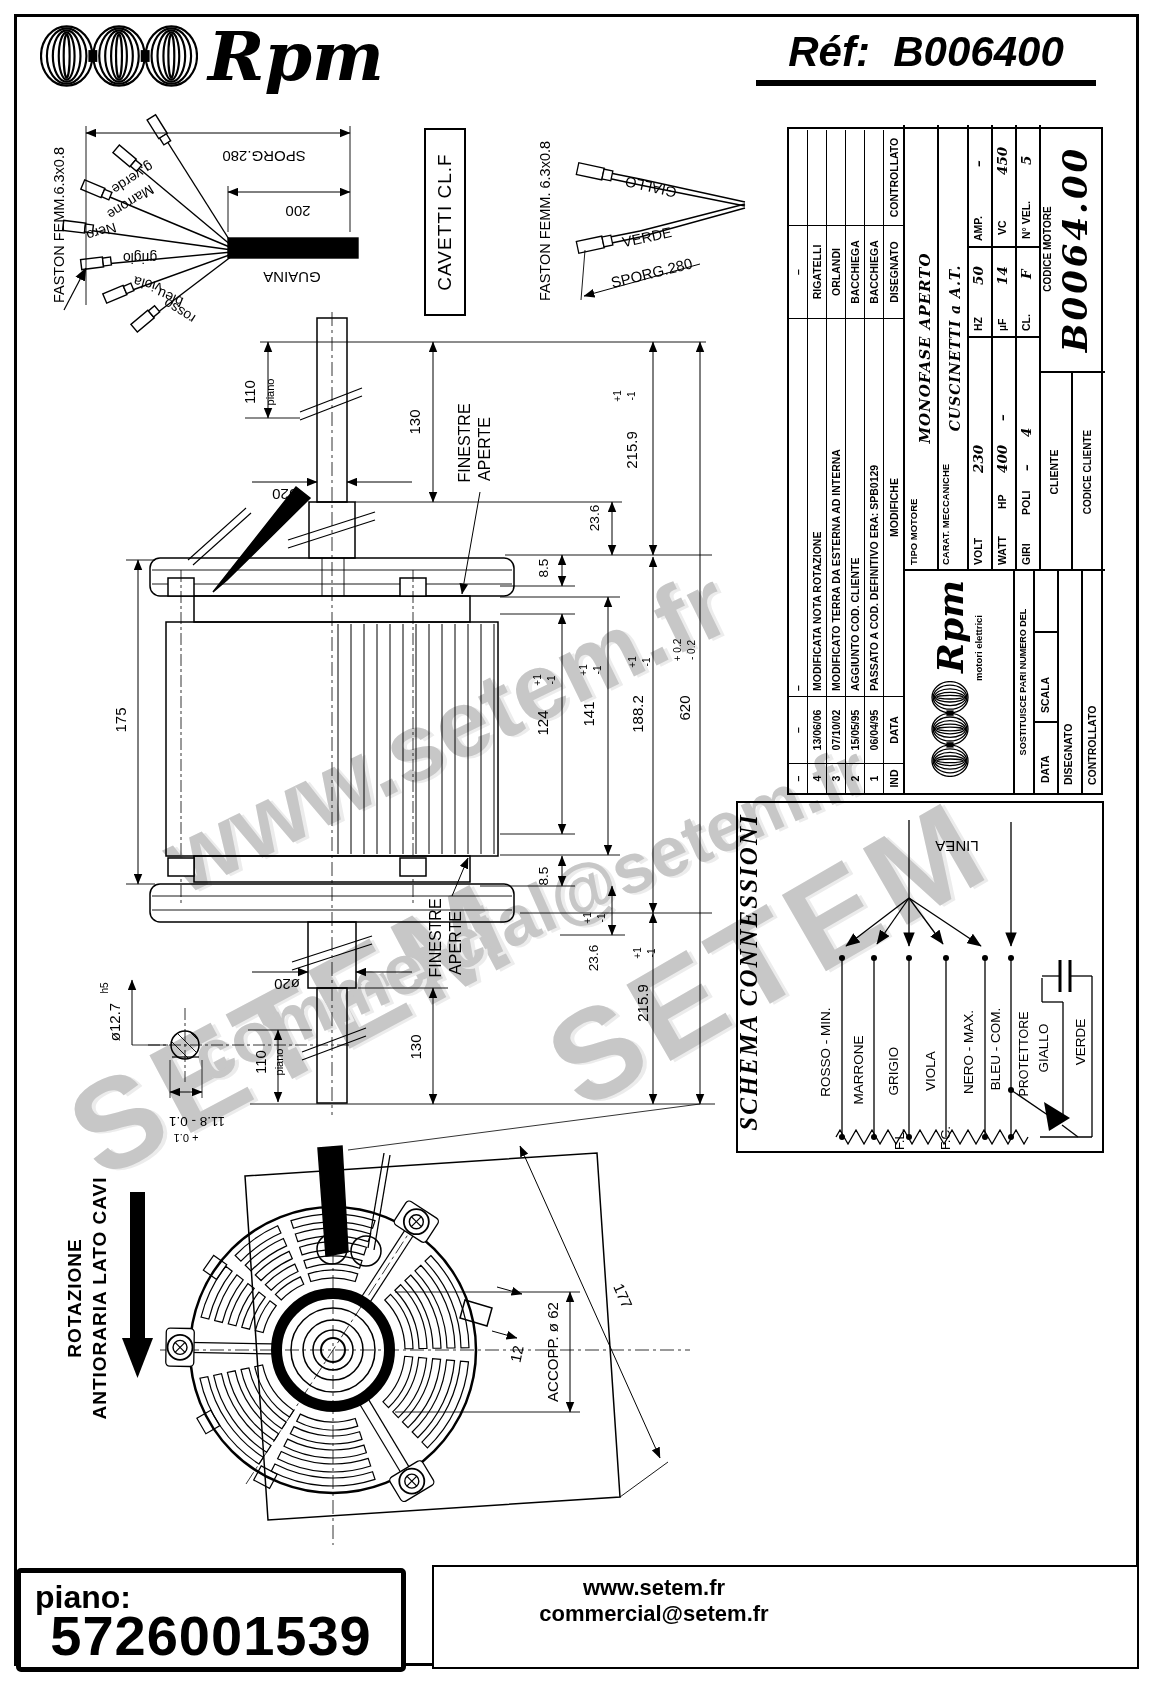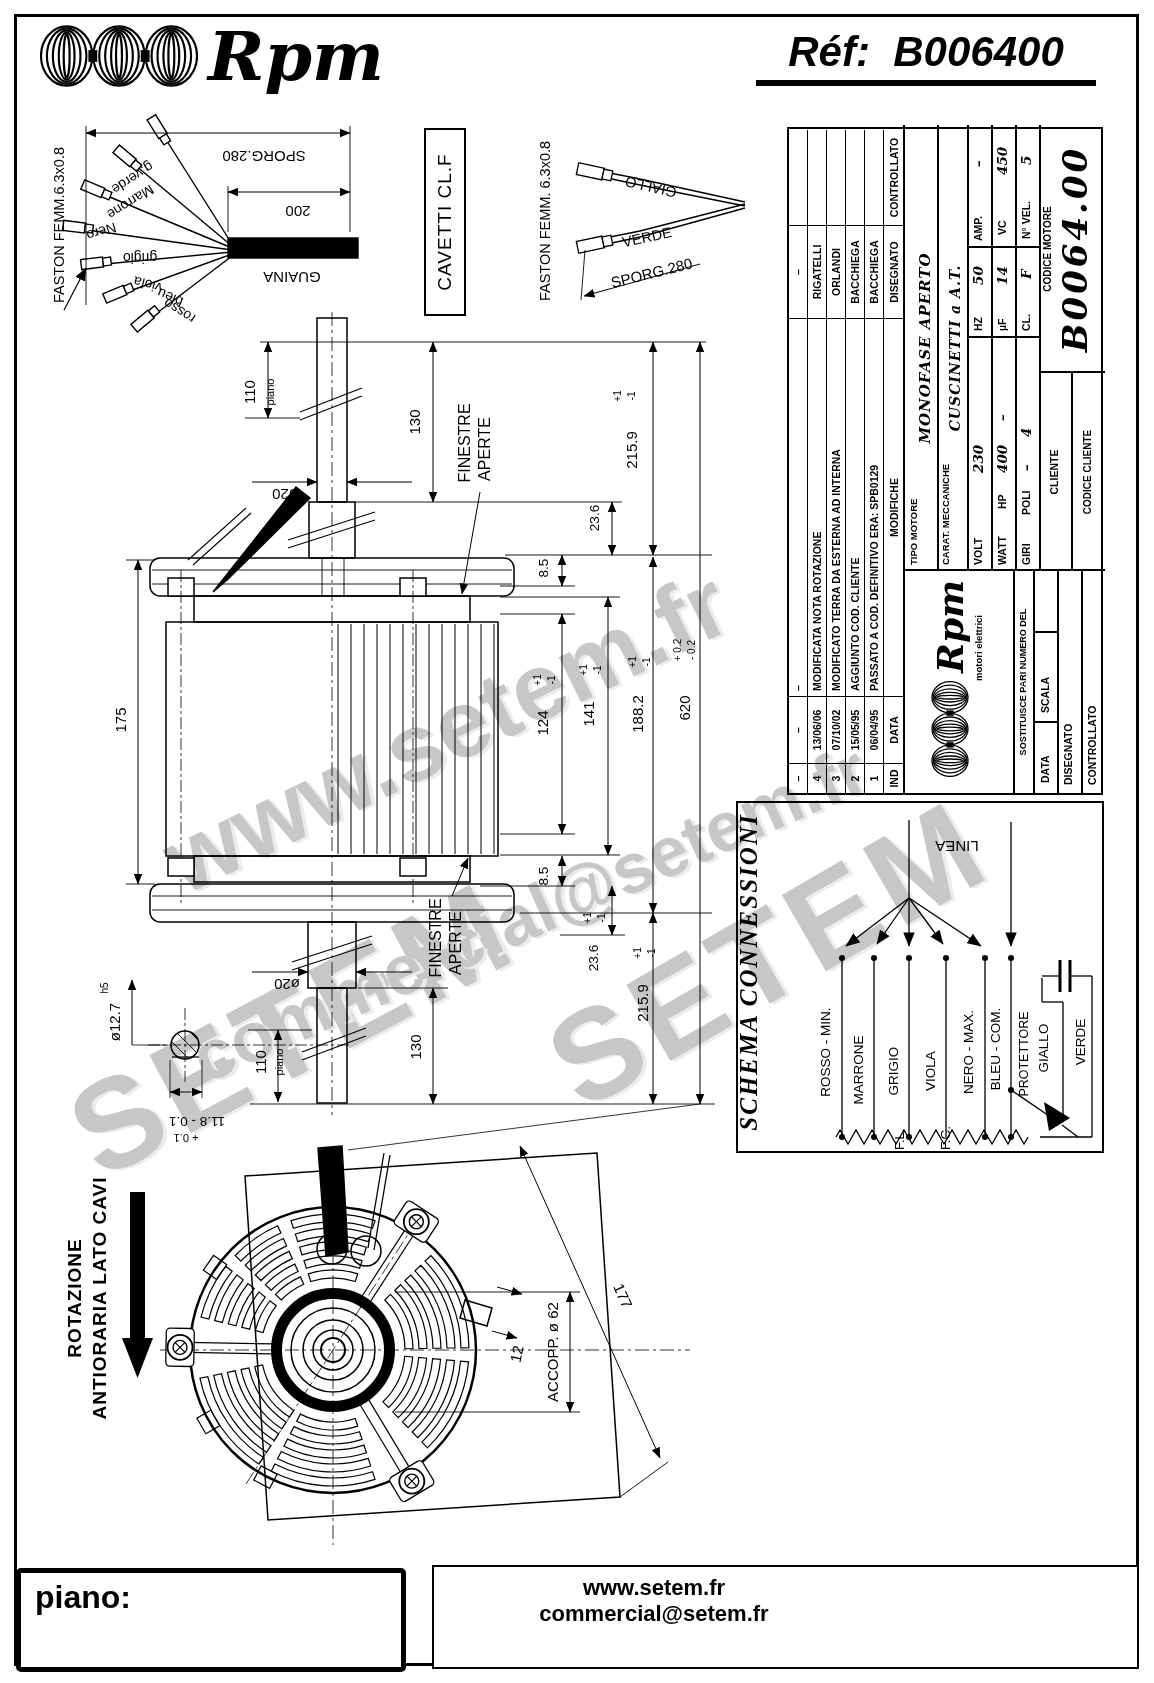--- a/index.html
+++ b/index.html
@@ -631,19 +631,20 @@
 
   <div class="t lab ctr" style="left:222px;top:259px;width:198px;">CLIENTE</div>
   <div class="t lab ctr" style="left:222px;top:293px;width:198px;font-size:10px;">CODICE CLIENTE</div>
   <div class="t lab ctr" style="left:420px;top:253px;width:248px;font-size:10px;">CODICE MOTORE</div>
   <div class="t serifbi ctr" style="left:420px;top:266px;width:248px;font-size:34px;letter-spacing:3px;">B0064.00</div>
 </div>
 </div>
 
 <div class="codebox">
   <div class="cl">piano:</div>
+  <div class="cv">5726001539</div>
 </div>
 <div class="contactbox">
   <div class="site">
     <div>www.setem.fr</div>
     <div>commercial@setem.fr</div>
   </div>
 </div>
 
 </body></html>

